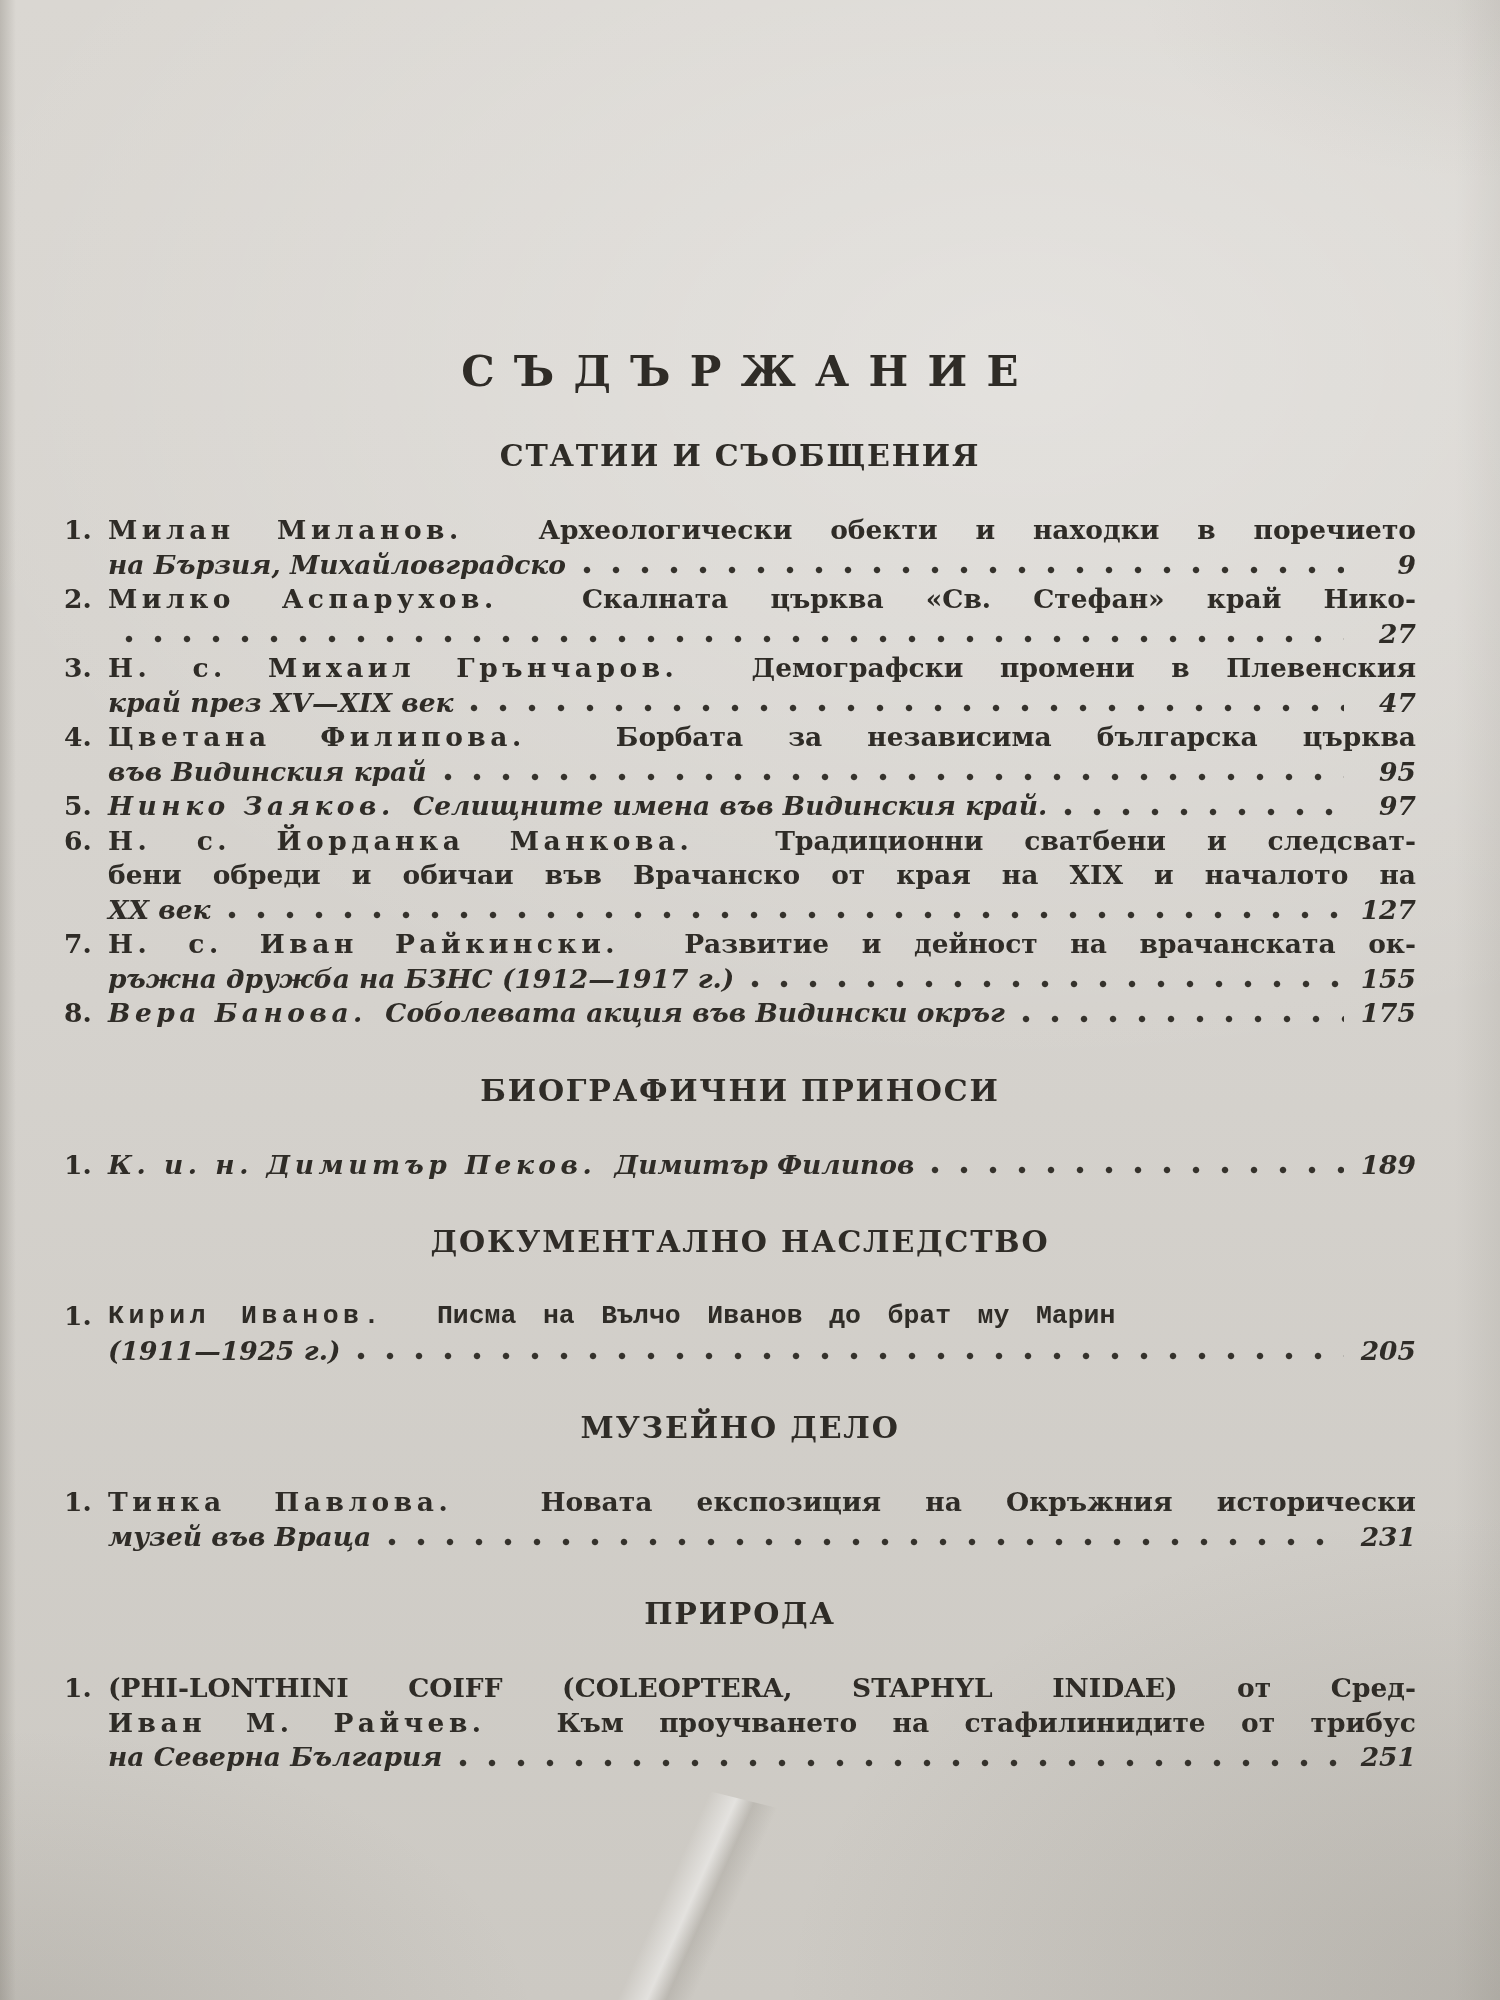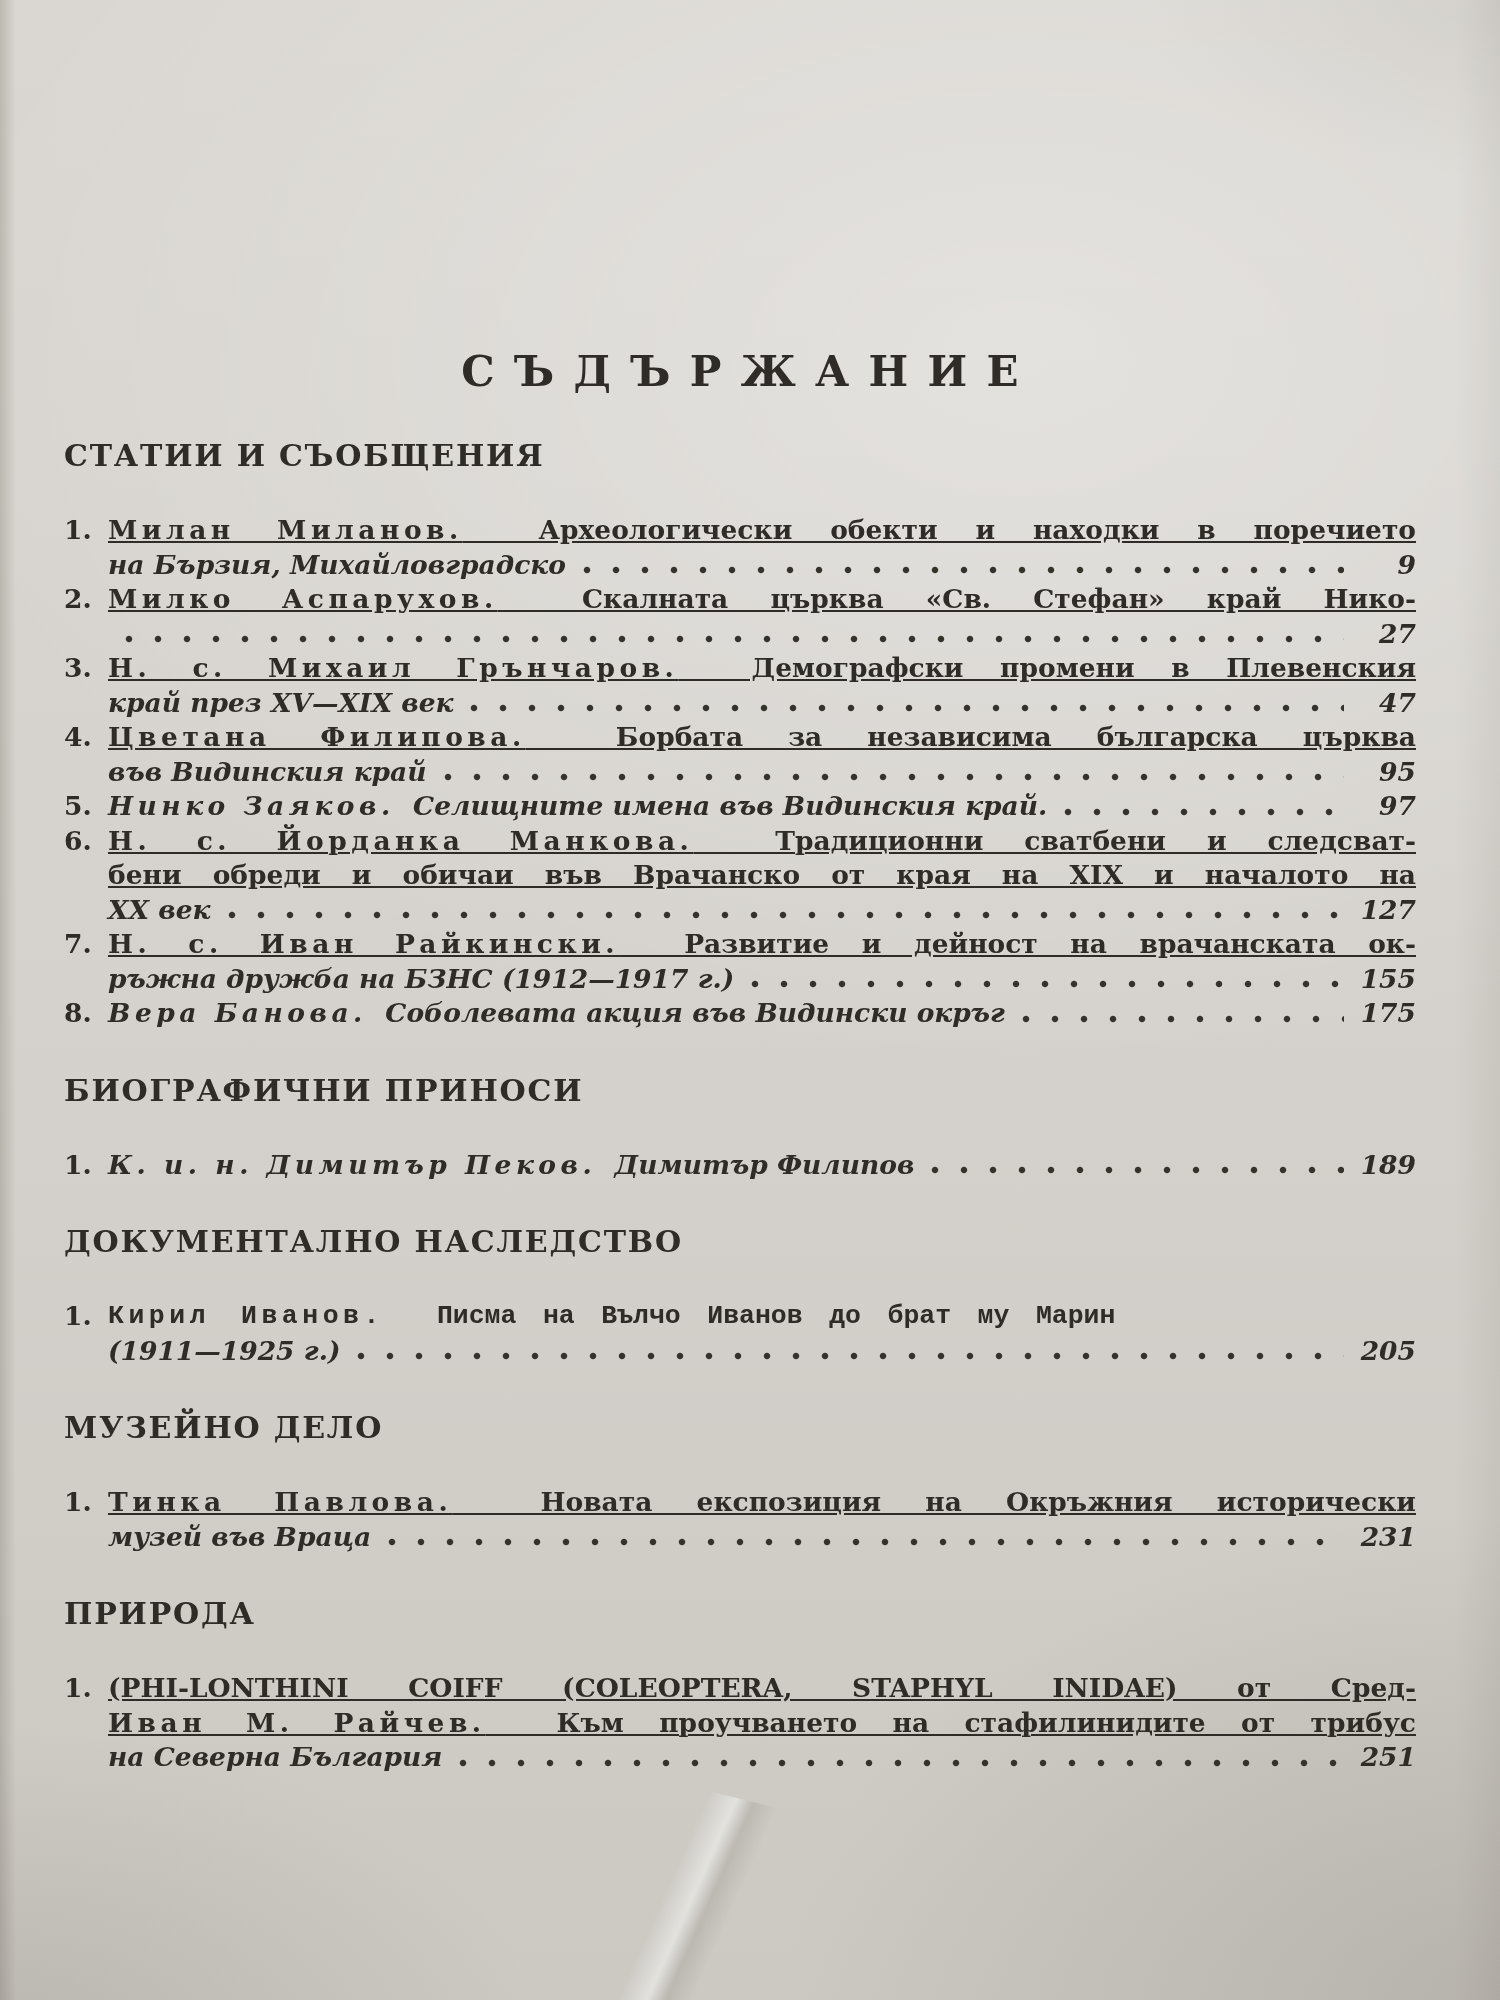--- a/index.html
+++ b/index.html
@@ -49,35 +49,34 @@
     line-height: 40px;
     letter-spacing: 0.46em;
     text-indent: 0.46em;
     text-align: center;
     margin: 0 0 46px 0;
   }
   .section-heading {
     font-size: 30px;
     line-height: 35px;
     letter-spacing: 0.06em;
-    text-align: left;
+    text-align: center;
     margin: 42px 0 40px 0;
   }
   .sections > .section-heading:first-child { margin-top: 0; }
   .entry {
     display: flex;
     font-size: 26.5px;
     line-height: 34.5px;
   }
   .enum { flex: 0 0 44px; }
   .ebody { flex: 1 1 auto; min-width: 0; }
   .eline.just {
     text-align: justify;
     text-align-last: justify;
-    text-decoration: underline;
   }
   .eline.wide { word-spacing: 0.40em; font-family: Liberation Mono, monospace; }
   .eline.end {
     display: flex;
     align-items: flex-end;
     font-style: italic;
   }
   .eline.end .etext { white-space: nowrap; }
   .leader {
     flex: 1 1 auto;

